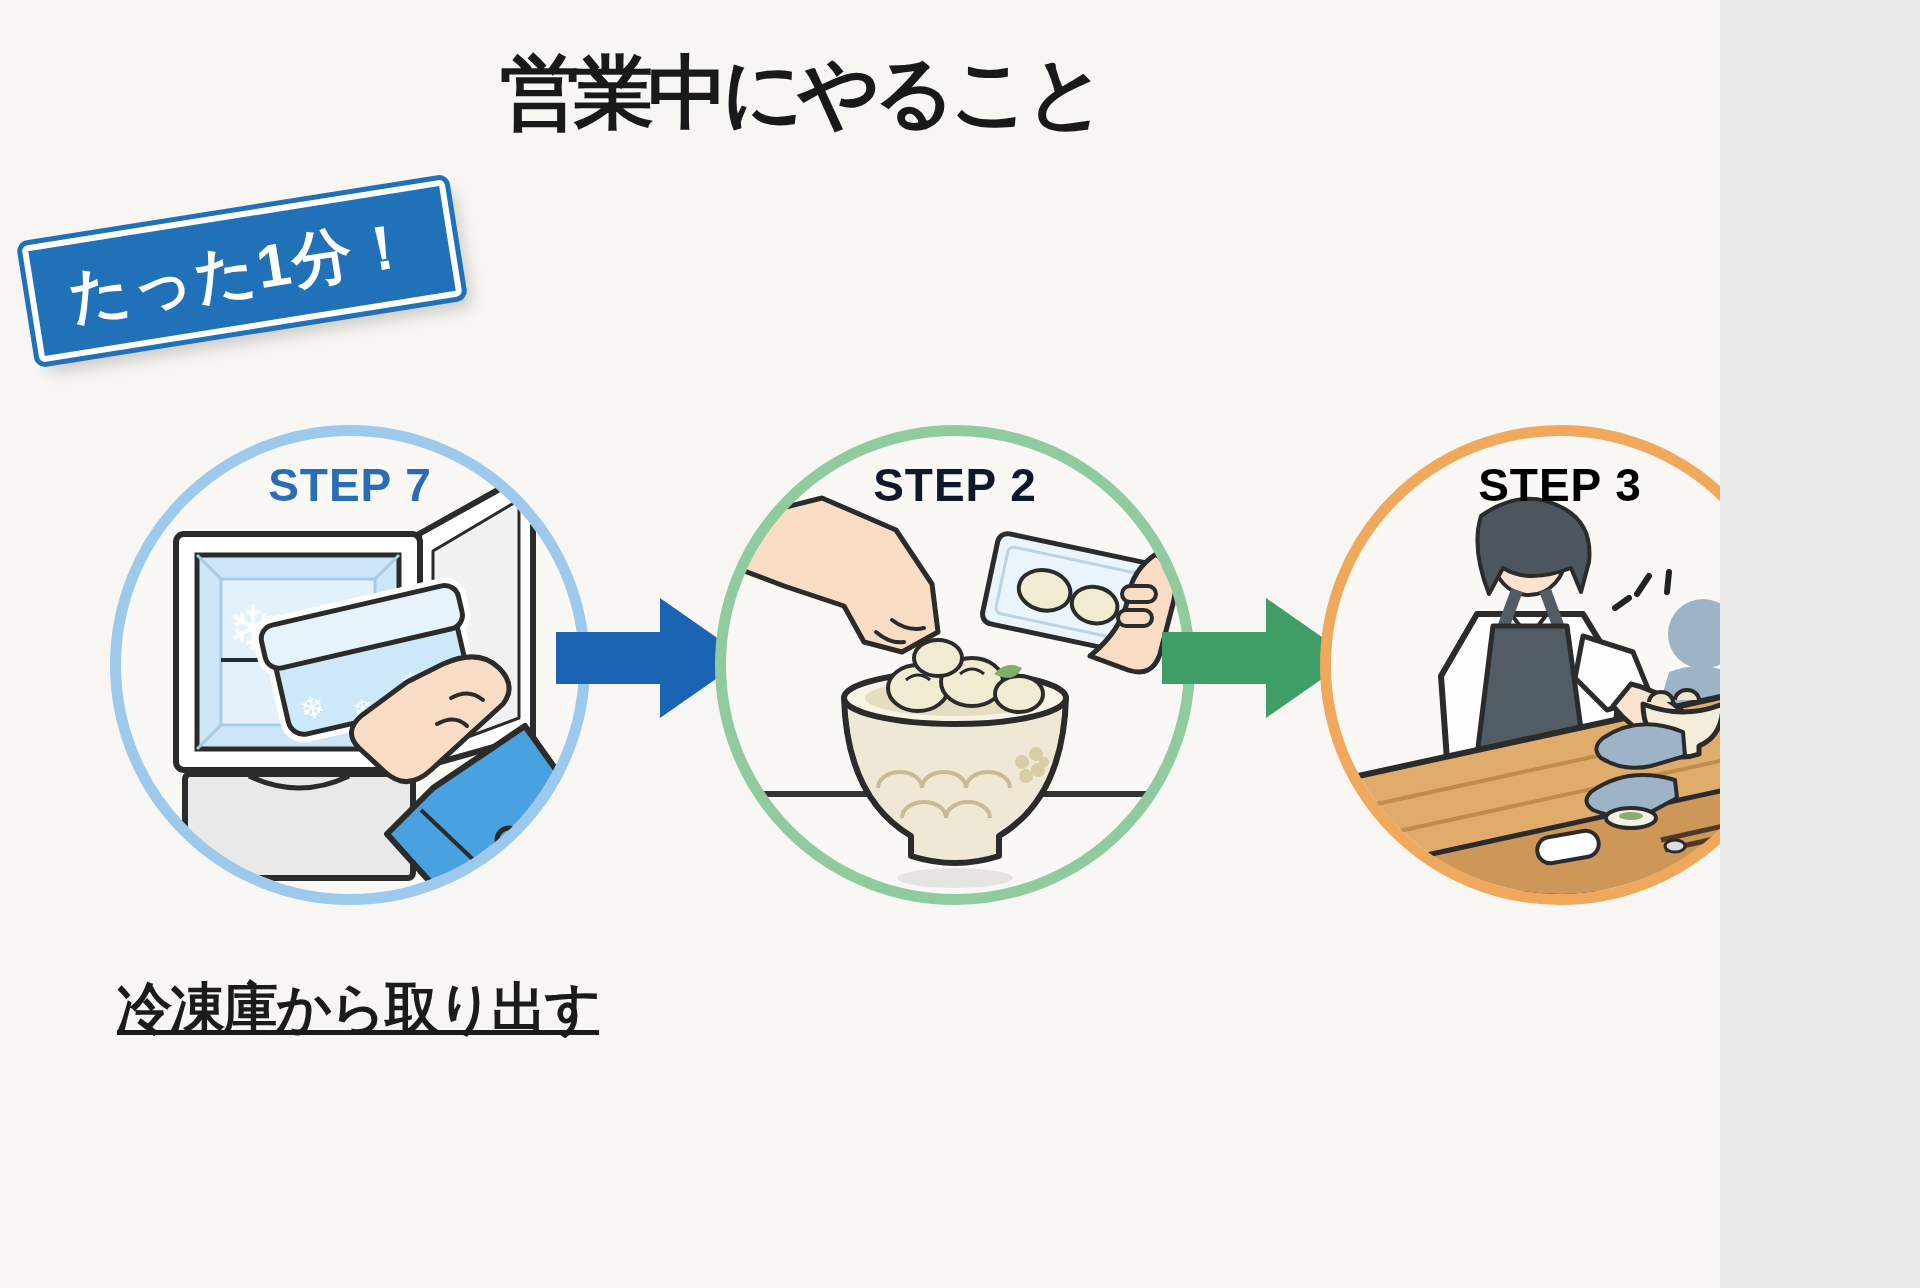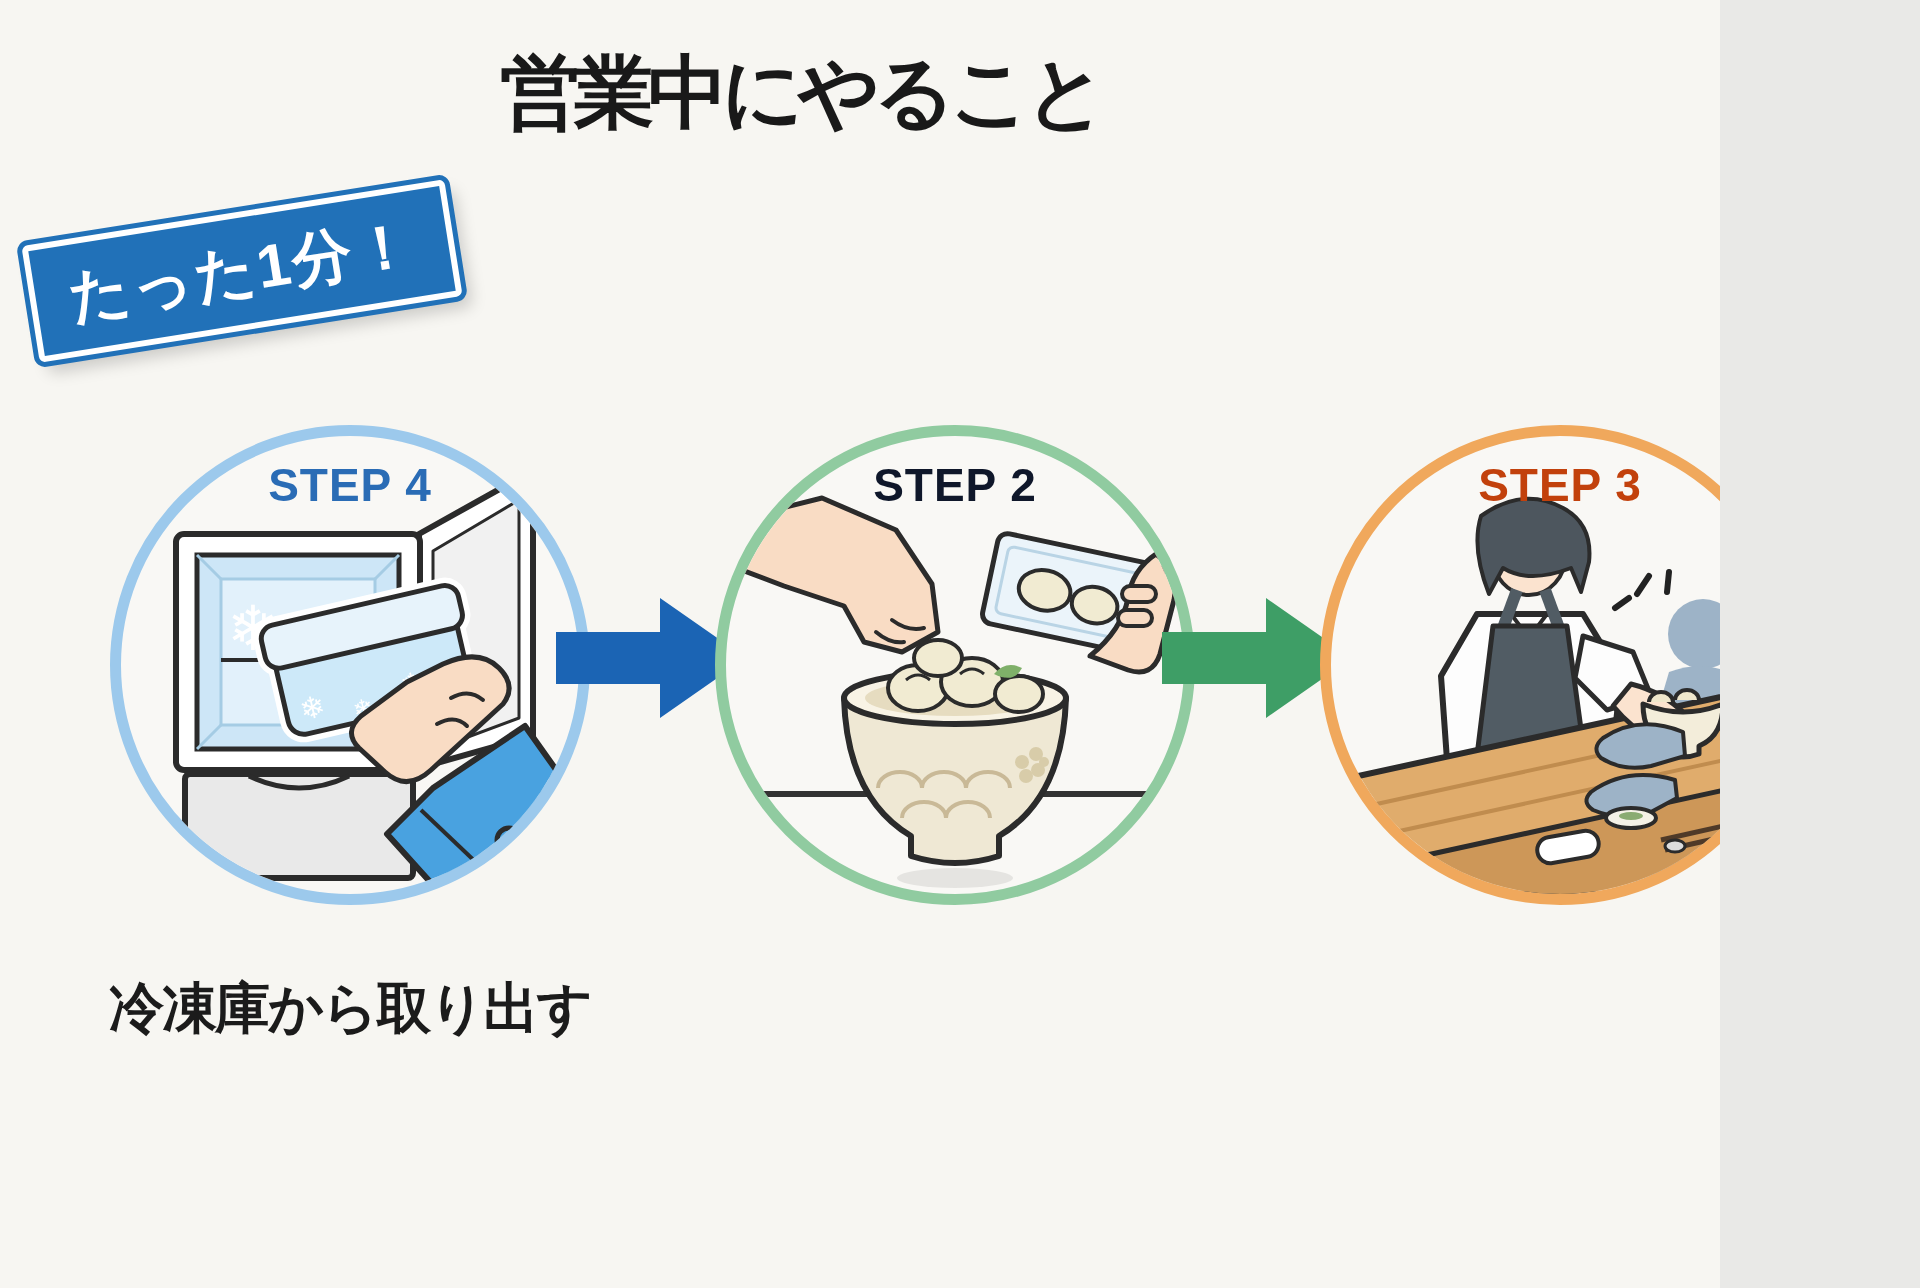--- a/index.html
+++ b/index.html
@@ -48,34 +48,34 @@
   .circle.c2{left:715px;border:11px solid #90cba0;}
   .circle.c3{left:1320px;border:11px solid #f0a85c;}
   .step-label{
     position:absolute;top:22px;left:0;width:100%;
     text-align:center;
     font-size:46px;font-weight:700;letter-spacing:1px;
     z-index:5;
   }
   .c1 .step-label{color:#2a6cb5;}
   .c2 .step-label{color:#0f172a;}
-  .c3 .step-label{color:#c2410c;}
+  .c3 .step-label{color:#000000;}
   .illus{position:absolute;left:0;top:0;width:458px;height:458px;}
   
   .arrow{position:absolute;top:588px;width:190px;height:140px;}
   .arrow.a1{left:556px;}
   .arrow.a2{left:1162px;}
   
   .caption{
     position:absolute;top:972px;width:700px;
     text-align:center;
     font-size:55px;font-weight:900;letter-spacing:-2px;
     color:#1b1b1b;white-space:nowrap;
   }
-  .caption.p1{left:0px;}
+  .caption.p1{left:8px;text-decoration:underline;}
   .caption.p2{left:605px;}
   .caption.p3{left:1210px;}
 </style>
 </head>
 <body>
 
 <div class="stage">
 
   <div class="title">営業中にやること</div>
 
@@ -119,21 +119,21 @@
         <path d="M 330 262 q 18 -10 32 2" fill="none" stroke="#2b2b2b" stroke-width="4" stroke-linecap="round"></path>
         <path d="M 316 288 q 18 -10 30 2" fill="none" stroke="#2b2b2b" stroke-width="4" stroke-linecap="round"></path>
       </g>
 
       <g>
         <polygon points="312,352 404,290 458,366 458,458 320,458 266,398" fill="#49a2e0" stroke="#2b2b2b" stroke-width="6" stroke-linejoin="round"></polygon>
         <line x1="300" y1="374" x2="382" y2="452" stroke="#2b2b2b" stroke-width="4"></line>
         <circle cx="388" cy="404" r="12" fill="none" stroke="#2b2b2b" stroke-width="5"></circle>
       </g>
     </svg>
-    <div class="step-label">STEP 4</div>
+    <div class="step-label">STEP 7</div>
   </div>
 
   <svg class="arrow a1" viewBox="0 0 190 140">
     <polygon points="0,44 104,44 104,10 190,70 104,130 104,96 0,96" fill="#1b64b4"></polygon>
   </svg>
 
   <div class="circle c2">
     <svg class="illus" viewBox="0 0 458 458">
       <line x1="28" y1="358" x2="430" y2="358" stroke="#333333" stroke-width="6"></line>
 

